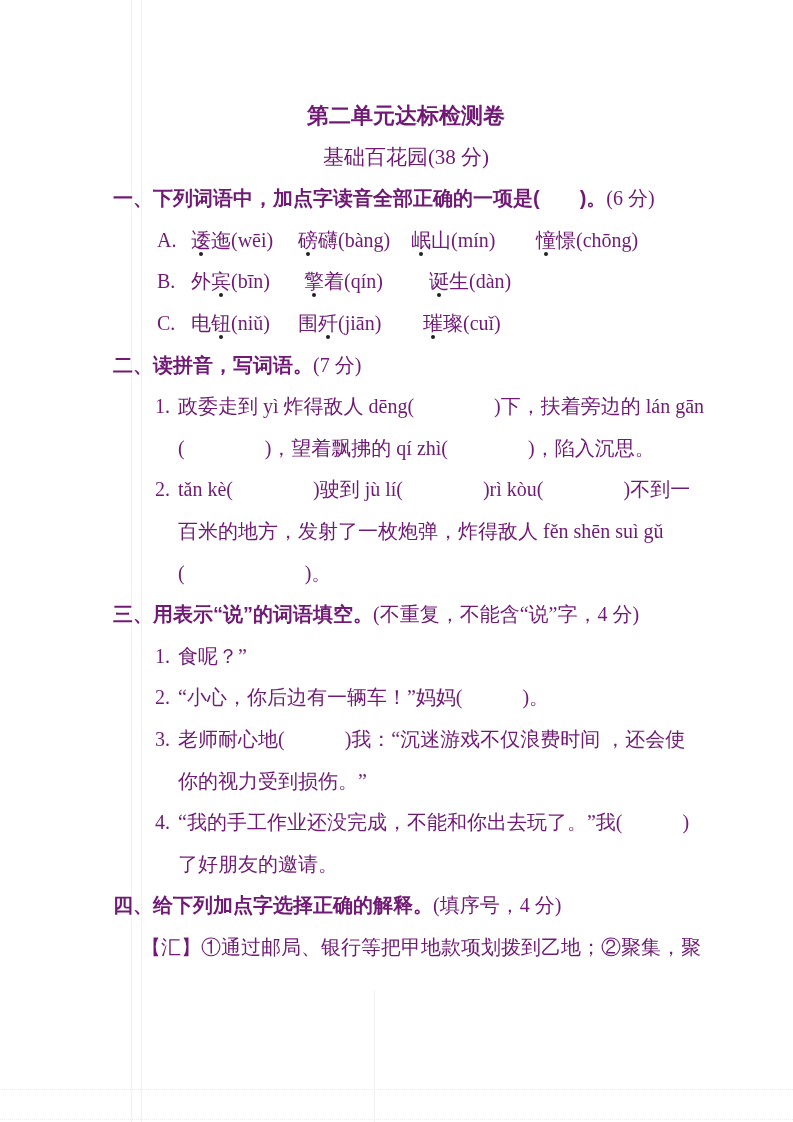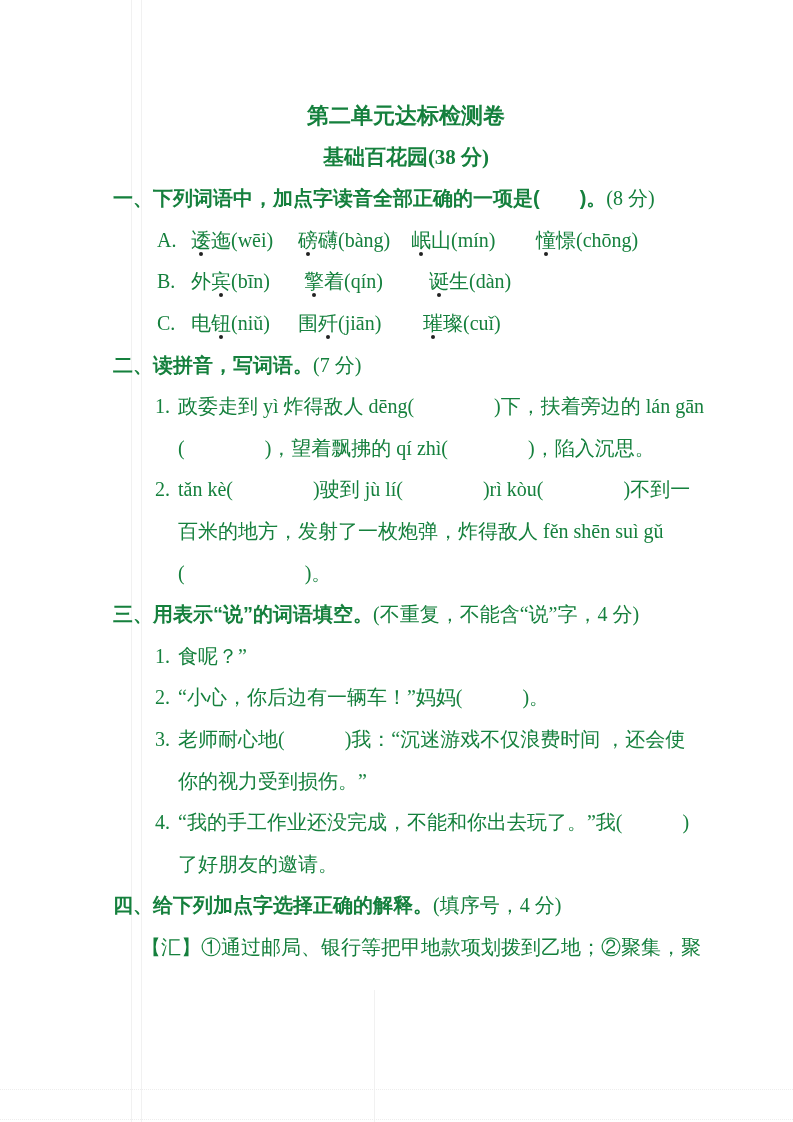--- a/index.html
+++ b/index.html
@@ -1,35 +1,35 @@
 <!DOCTYPE html>
 <html lang="zh"><head>
 <meta charset="utf-8">
 <title>第二单元达标检测卷</title>
 <style>
   html,body{margin:0;padding:0;background:#ffffff;}
   .page{
     position:relative;width:793px;height:1122px;background:#ffffff;overflow:hidden;
     font-family:"Liberation Serif","DejaVu Serif",serif;
-    font-size:20px;color:#15803d;
+    font-size:20px;color:#701a75;
   }
   
   .scan-line-v{position:absolute;top:0;bottom:0;width:1px;background:#f1f1f1;}
   .scan-line-v.v1{left:131px;}
   .scan-line-v.v2{left:141px;}
   .scan-line-v.v3{left:374px;top:990px;}
   .scan-line-h{position:absolute;left:0;right:0;height:0;border-top:1px dotted #ededed;}
   .scan-line-h.h1{top:1089px;}
   .scan-line-h.h2{top:1119px;}
 
   .content{position:absolute;left:113px;top:95px;width:586px;}
   .line{line-height:41.6px;white-space:pre;}
   .doc-title{margin:0;text-align:center;font-size:22px;font-weight:700;
     font-family:"Liberation Sans","DejaVu Sans",sans-serif;}
-  .doc-subtitle{text-align:center;font-size:21px;font-weight:bold;}
+  .doc-subtitle{text-align:center;font-size:21px;}
 
   .sec-heading .hnum,.sec-heading .htext{
     font-family:"Liberation Sans","DejaVu Sans",sans-serif;font-weight:700;}
   .sec-heading .hnote{font-weight:400;}
 
   .opt-row{display:flex;margin-left:44px;}
   .opt-label{width:34px;flex:none;}
   .term{flex:none;}
   .term.t1{width:107px;}
   .term.t2{width:113px;}
@@ -53,21 +53,21 @@
   <div class="scan-line-v v3"></div>
   <div class="scan-line-h h1"></div>
   <div class="scan-line-h h2"></div>
 
   <main class="content">
 
     <h1 class="line doc-title">第二单元达标检测卷</h1>
     <div class="line doc-subtitle">基础百花园(38 分)</div>
 
     <section>
-      <div class="line sec-heading"><span class="hnum">一、</span><span class="htext">下列词语中，加点字读音全部正确的一项是(　　)。</span><span class="hnote">(8 分)</span></div>
+      <div class="line sec-heading"><span class="hnum">一、</span><span class="htext">下列词语中，加点字读音全部正确的一项是(　　)。</span><span class="hnote">(6 分)</span></div>
 
       <div class="line opt-row">
         <span class="opt-label">A.</span>
         <span class="term t1"><span></span><span class="dotted">逶</span><span>迤</span><span class="py">(wēi)</span></span>
         <span class="term t2"><span></span><span class="dotted">磅</span><span>礴</span><span class="py">(bàng)</span></span>
         <span class="term t3"><span></span><span class="dotted">岷</span><span>山</span><span class="py">(mín)</span></span>
         <span class="term t4"><span></span><span class="dotted">憧</span><span>憬</span><span class="py">(chōng)</span></span>
       </div>
 
       <div class="line opt-row">

